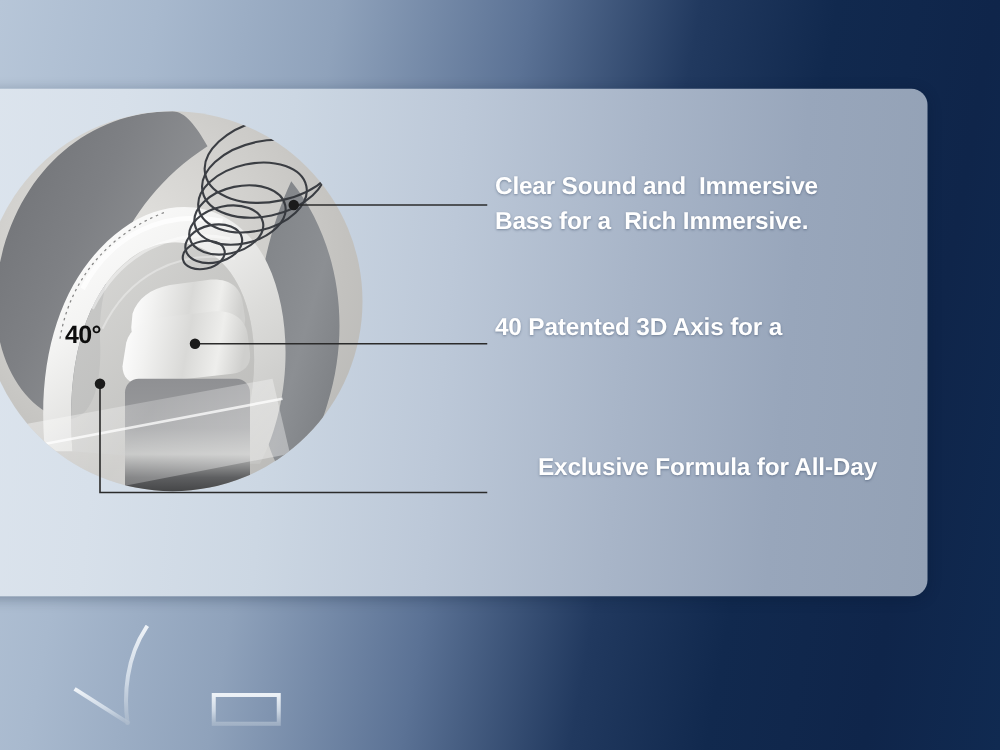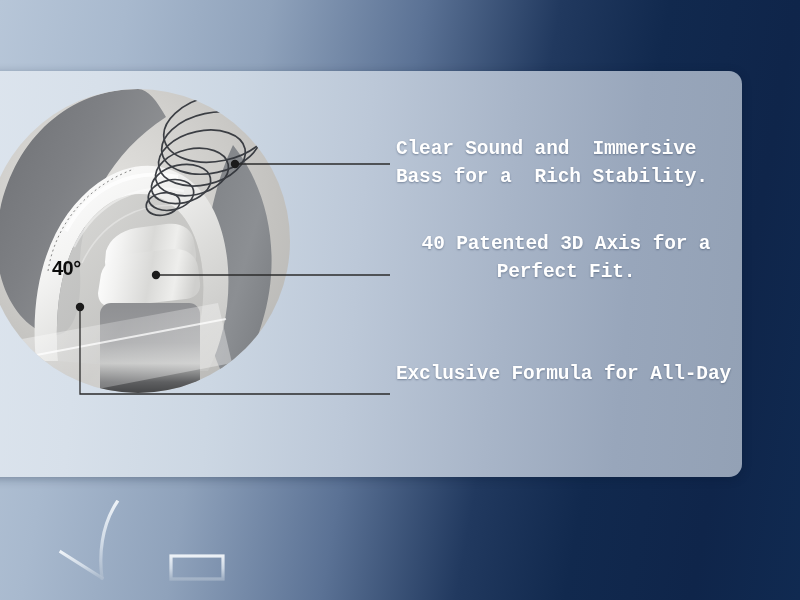--- a/index.html
+++ b/index.html
@@ -58,37 +58,36 @@
     height: 406px;
   }
 
   
   #callouts {
     position: absolute;
     left: 426px;
     top: 0;
     width: 346px;
     height: 406px;
-    font-family: Liberation Mono, monospace;
   }
 
   .callout {
     position: absolute;
     left: 0;
     width: 340px;
     color: #ffffff;
     font-weight: bold;
     font-size: 19.5px;
     line-height: 1.42;
     letter-spacing: -0.15px;
     text-shadow: 0 1px 2px rgba(25, 42, 70, 0.40);
   }
   .callout-0 { top: 65px; }
-  .callout-1 { top: 160px; text-align: center; }
-  .callout-2 { top: 290px; }
+  .callout-1 { top: 178px; }
+  .callout-2 { top: 290px; text-align: center; }
 
   .callout-line { display: block; white-space: pre; }
 
   
   #angle-badge {
     position: absolute;
     left: 82px;
     top: 186px;
     font-size: 20px;
     font-weight: bold;
@@ -241,26 +240,25 @@
         </g>
       </svg>
 
       <div id="angle-badge">40°</div>
     </div>
 
     <div id="callouts">
 
       <div class="callout callout-0">
         <span class="callout-line">Clear Sound and  Immersive</span>
-        <span class="callout-line">Bass for a  Rich Stability.</span>
+        <span class="callout-line">Bass for a  Rich Immersive.</span>
       </div>
 
       <div class="callout callout-1">
         <span class="callout-line">40 Patented 3D Axis for a</span>
-        <span class="callout-line">Perfect Fit.</span>
       </div>
 
       <div class="callout callout-2">
         <span class="callout-line">Exclusive Formula for All-Day</span>
       </div>
 
     </div>
   </div>
 
   <div id="logo">

